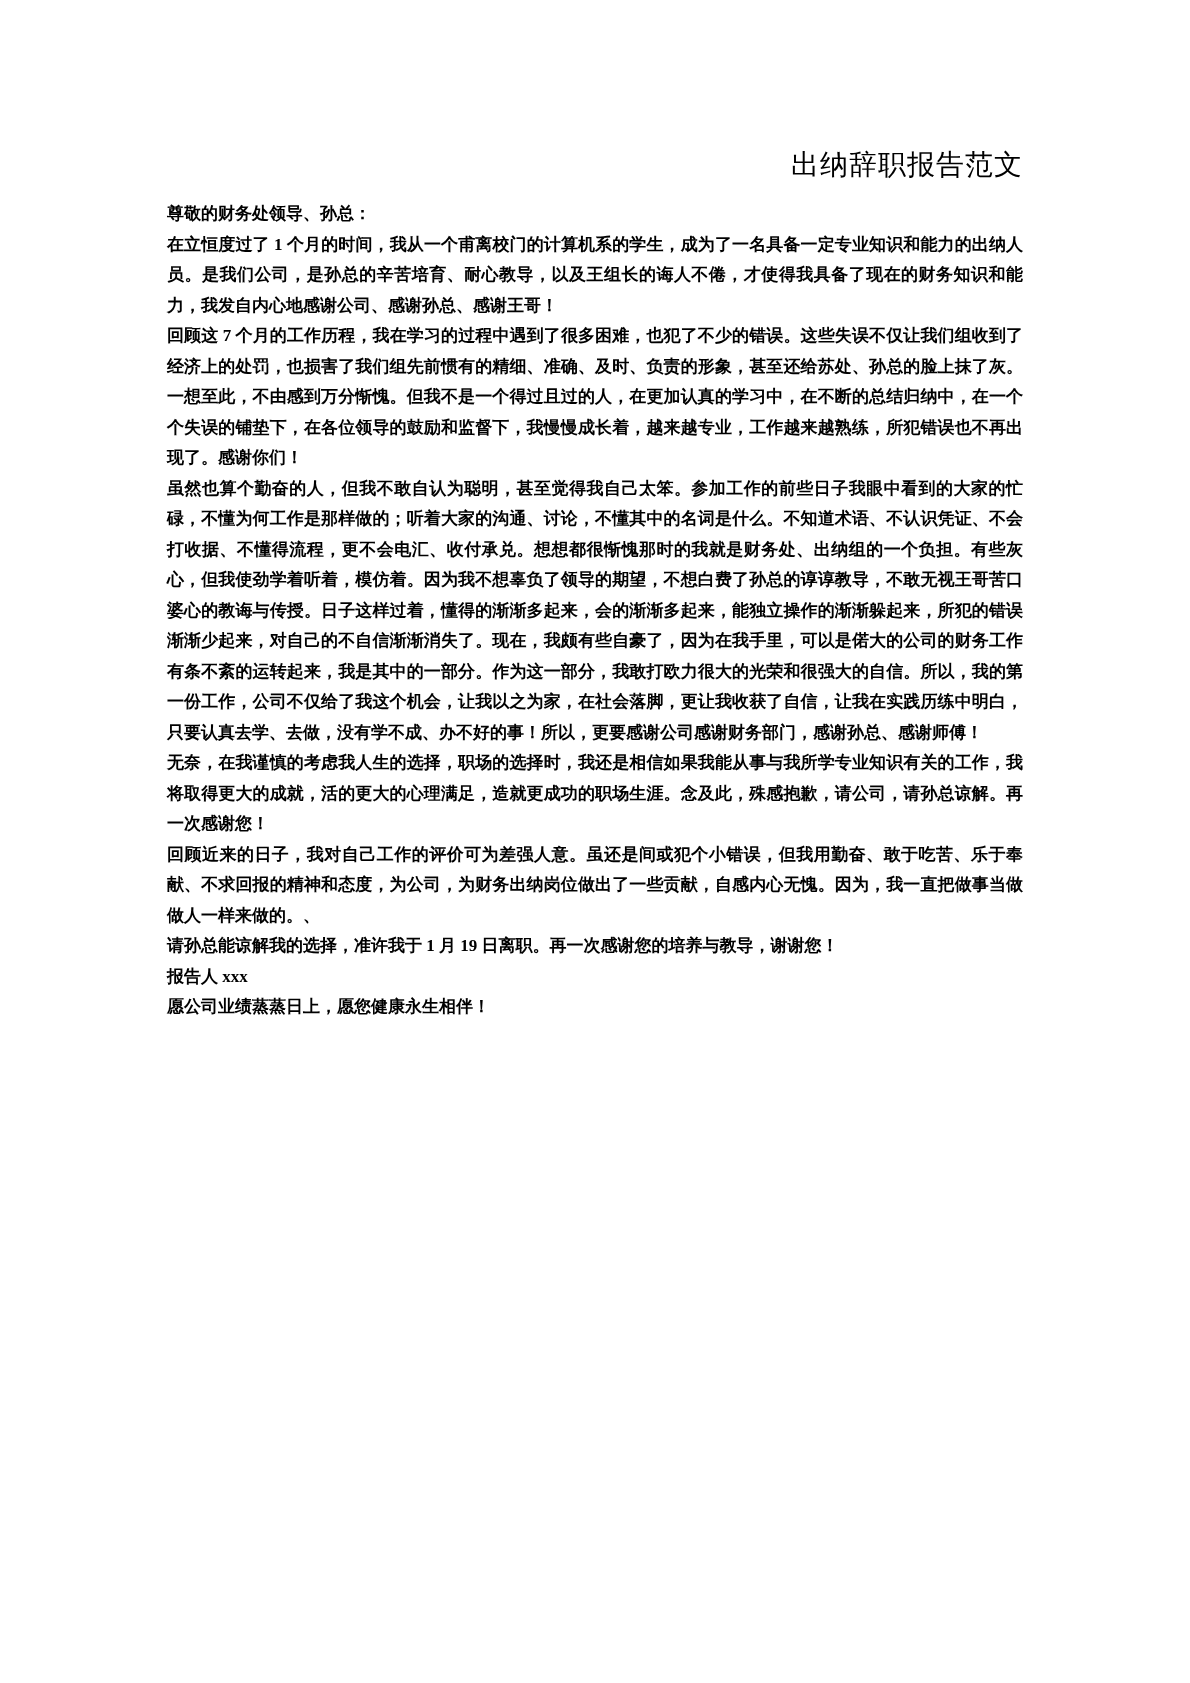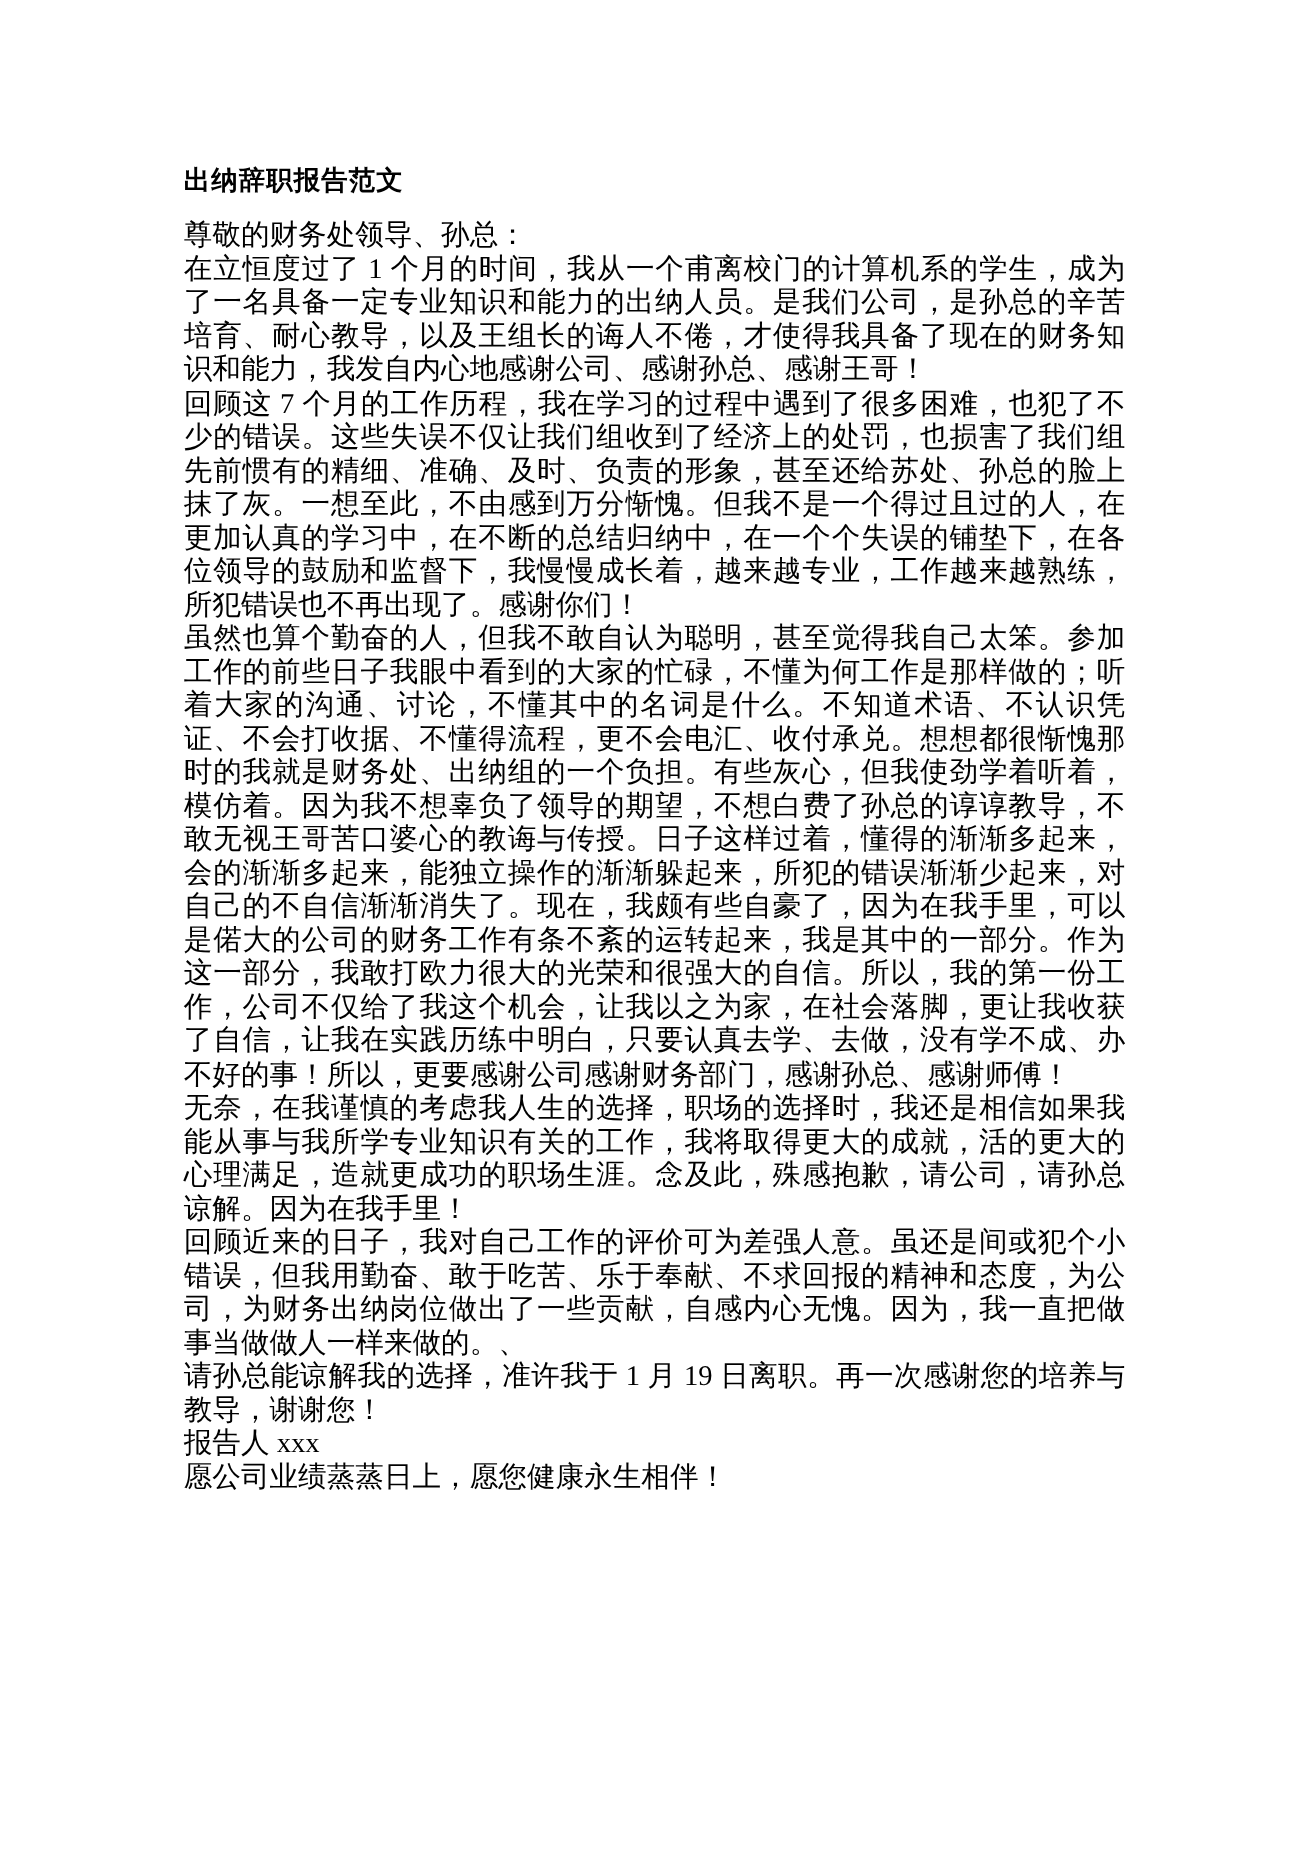--- a/index.html
+++ b/index.html
@@ -17,46 +17,47 @@
     font-family: "Liberation Serif", "DejaVu Serif", serif;
     overflow: hidden;
     box-sizing: border-box;
   }
   .content {
     padding: 141px 167px 0 167px;
     box-sizing: border-box;
   }
   .doc-title {
     margin: 0 0 10px 0;
-    font-size: 24px;
+    font-size: 28px;
     line-height: 48px;
-    font-weight: bold;
-    text-align: left;
+    font-weight: normal;
+    text-align: right;
     letter-spacing: 1px;
   }
   .doc-body p {
     margin: 0;
-    font-size: 26px;
+    font-size: 17px;
     line-height: 30.5px;
     text-align: justify;
     text-justify: inter-ideograph;
     word-break: break-all;
+    font-weight: bold;
   }
 </style>
 </head>
 <body>
 
 <div class="page">
   <div class="content">
     <h1 class="doc-title">出纳辞职报告范文</h1>
     <div class="doc-body">
       <p>尊敬的财务处领导、孙总：</p>
       <p>在立恒度过了 1 个月的时间，我从一个甫离校门的计算机系的学生，成为了一名具备一定专业知识和能力的出纳人员。是我们公司，是孙总的辛苦培育、耐心教导，以及王组长的诲人不倦，才使得我具备了现在的财务知识和能力，我发自内心地感谢公司、感谢孙总、感谢王哥！</p>
       <p>回顾这 7 个月的工作历程，我在学习的过程中遇到了很多困难，也犯了不少的错误。这些失误不仅让我们组收到了经济上的处罚，也损害了我们组先前惯有的精细、准确、及时、负责的形象，甚至还给苏处、孙总的脸上抹了灰。一想至此，不由感到万分惭愧。但我不是一个得过且过的人，在更加认真的学习中，在不断的总结归纳中，在一个个失误的铺垫下，在各位领导的鼓励和监督下，我慢慢成长着，越来越专业，工作越来越熟练，所犯错误也不再出现了。感谢你们！</p>
       <p>虽然也算个勤奋的人，但我不敢自认为聪明，甚至觉得我自己太笨。参加工作的前些日子我眼中看到的大家的忙碌，不懂为何工作是那样做的；听着大家的沟通、讨论，不懂其中的名词是什么。不知道术语、不认识凭证、不会打收据、不懂得流程，更不会电汇、收付承兑。想想都很惭愧那时的我就是财务处、出纳组的一个负担。有些灰心，但我使劲学着听着，模仿着。因为我不想辜负了领导的期望，不想白费了孙总的谆谆教导，不敢无视王哥苦口婆心的教诲与传授。日子这样过着，懂得的渐渐多起来，会的渐渐多起来，能独立操作的渐渐躲起来，所犯的错误渐渐少起来，对自己的不自信渐渐消失了。现在，我颇有些自豪了，因为在我手里，可以是偌大的公司的财务工作有条不紊的运转起来，我是其中的一部分。作为这一部分，我敢打欧力很大的光荣和很强大的自信。所以，我的第一份工作，公司不仅给了我这个机会，让我以之为家，在社会落脚，更让我收获了自信，让我在实践历练中明白，只要认真去学、去做，没有学不成、办不好的事！所以，更要感谢公司感谢财务部门，感谢孙总、感谢师傅！</p>
-      <p>无奈，在我谨慎的考虑我人生的选择，职场的选择时，我还是相信如果我能从事与我所学专业知识有关的工作，我将取得更大的成就，活的更大的心理满足，造就更成功的职场生涯。念及此，殊感抱歉，请公司，请孙总谅解。因为在我手里！</p>
+      <p>无奈，在我谨慎的考虑我人生的选择，职场的选择时，我还是相信如果我能从事与我所学专业知识有关的工作，我将取得更大的成就，活的更大的心理满足，造就更成功的职场生涯。念及此，殊感抱歉，请公司，请孙总谅解。再一次感谢您！</p>
       <p>回顾近来的日子，我对自己工作的评价可为差强人意。虽还是间或犯个小错误，但我用勤奋、敢于吃苦、乐于奉献、不求回报的精神和态度，为公司，为财务出纳岗位做出了一些贡献，自感内心无愧。因为，我一直把做事当做做人一样来做的。、</p>
       <p>请孙总能谅解我的选择，准许我于 1 月 19 日离职。再一次感谢您的培养与教导，谢谢您！</p>
       <p>报告人 xxx</p>
       <p>愿公司业绩蒸蒸日上，愿您健康永生相伴！</p>
     </div>
   </div>
 </div>
 
 </body></html>

